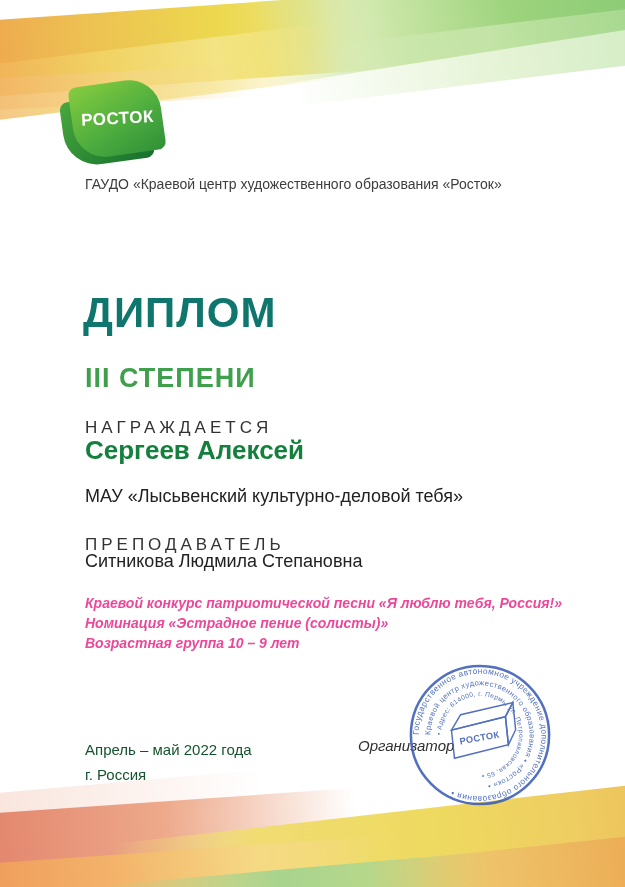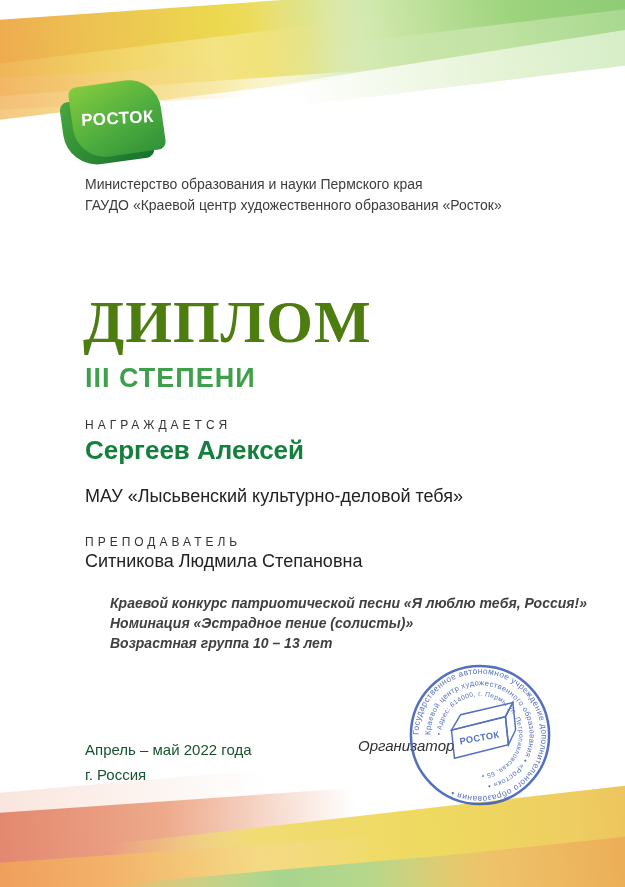--- a/index.html
+++ b/index.html
@@ -42,32 +42,32 @@
   .logo-back{position:absolute;left:0;top:15px;width:88px;height:66px;
         background:linear-gradient(140deg,#49a83e 0%,#15702c 100%);
         border-radius:8px 30px 8px 34px;transform:rotate(-8deg);}
   .logo-front{position:absolute;left:9px;top:0;width:90px;height:73px;
         background:linear-gradient(155deg,#86cc3e 0%,#4fae3f 55%,#2f9038 100%);
         border-radius:8px 32px 8px 32px;transform:rotate(-8deg);
         display:flex;align-items:center;justify-content:center;}
   .logo-text{color:#fff;font-weight:700;font-size:17px;letter-spacing:.5px;transform:rotate(5deg);}
   
   .org-lines{position:absolute;left:85px;top:174px;font-size:14px;line-height:21px;color:#3d3d3d;}
-  .title{position:absolute;left:83px;top:292px;margin:0;font-size:60px;line-height:1;
-        font-weight:700;color:#4d7c0f;letter-spacing:1px;font-family:Liberation Serif, serif;}
+  .title{position:absolute;left:83px;top:292px;margin:0;font-size:42px;line-height:1;
+        font-weight:700;color:#0f766e;letter-spacing:1px;}
   .degree{position:absolute;left:85px;top:363px;font-size:27px;font-weight:700;
         color:#3fa04c;letter-spacing:1px;}
-  .small-label{position:absolute;left:85px;font-size:12px;letter-spacing:4px;color:#333;}
+  .small-label{position:absolute;left:85px;font-size:17px;letter-spacing:4px;color:#333;}
   .lbl-award{top:418px;}
   .award-name{position:absolute;left:85px;top:435px;font-size:26px;font-weight:700;color:#15803d;}
   .institution{position:absolute;left:85px;top:486px;font-size:18px;color:#222;}
   .lbl-teacher{top:535px;}
   .teacher-name{position:absolute;left:85px;top:551px;font-size:18px;color:#222;}
   .event{position:absolute;left:85px;top:593px;font-size:14px;line-height:20px;
-        font-style:italic;font-weight:700;color:#404040;margin-left:25px;}
+        font-style:italic;font-weight:700;color:#ec4899;}
   .date-block{position:absolute;left:85px;top:737px;font-size:15px;line-height:25px;color:#14532d;}
   .organizer{position:absolute;left:358px;top:737px;font-size:15px;color:#2f2f2f;font-style:italic;}
   
   .stamp{position:absolute;left:407px;top:662px;width:146px;height:146px;
         color:#3b5cb8;opacity:.88;z-index:5;}
   .stamp text{font-family:"Liberation Sans",sans-serif;fill:currentColor;letter-spacing:.4px;}
 </style>
 </head>
 <body>
 
@@ -82,38 +82,37 @@
   </div>
 
   <div class="logo">
     <div class="logo-back"></div>
     <div class="logo-front">
       <span class="logo-text">РОСТОК</span>
     </div>
   </div>
 
   <div class="org-lines">
-    <div>Министерство образования и науки Пермского края</div>
     <div>ГАУДО «Краевой центр художественного образования «Росток»</div>
   </div>
 
   <h1 class="title">ДИПЛОМ</h1>
   <div class="degree">III СТЕПЕНИ</div>
 
   <div class="small-label lbl-award">НАГРАЖДАЕТСЯ</div>
   <div class="award-name">Сергеев Алексей</div>
   <div class="institution">МАУ «Лысьвенский культурно-деловой тебя»</div>
 
   <div class="small-label lbl-teacher">ПРЕПОДАВАТЕЛЬ</div>
   <div class="teacher-name">Ситникова Людмила Степановна</div>
 
   <div class="event">
     <div>Краевой конкурс патриотической песни «Я люблю тебя, Россия!»</div>
     <div>Номинация «Эстрадное пение (солисты)»</div>
-    <div>Возрастная группа 10 – 13 лет</div>
+    <div>Возрастная группа 10 – 9 лет</div>
   </div>
 
   <div class="date-block">
     <div>Апрель – май 2022 года</div>
     <div>г. Россия</div>
   </div>
   <div class="organizer">Организатор</div>
 
   <svg class="stamp" viewBox="0 0 150 150" aria-hidden="true">
     <defs>

